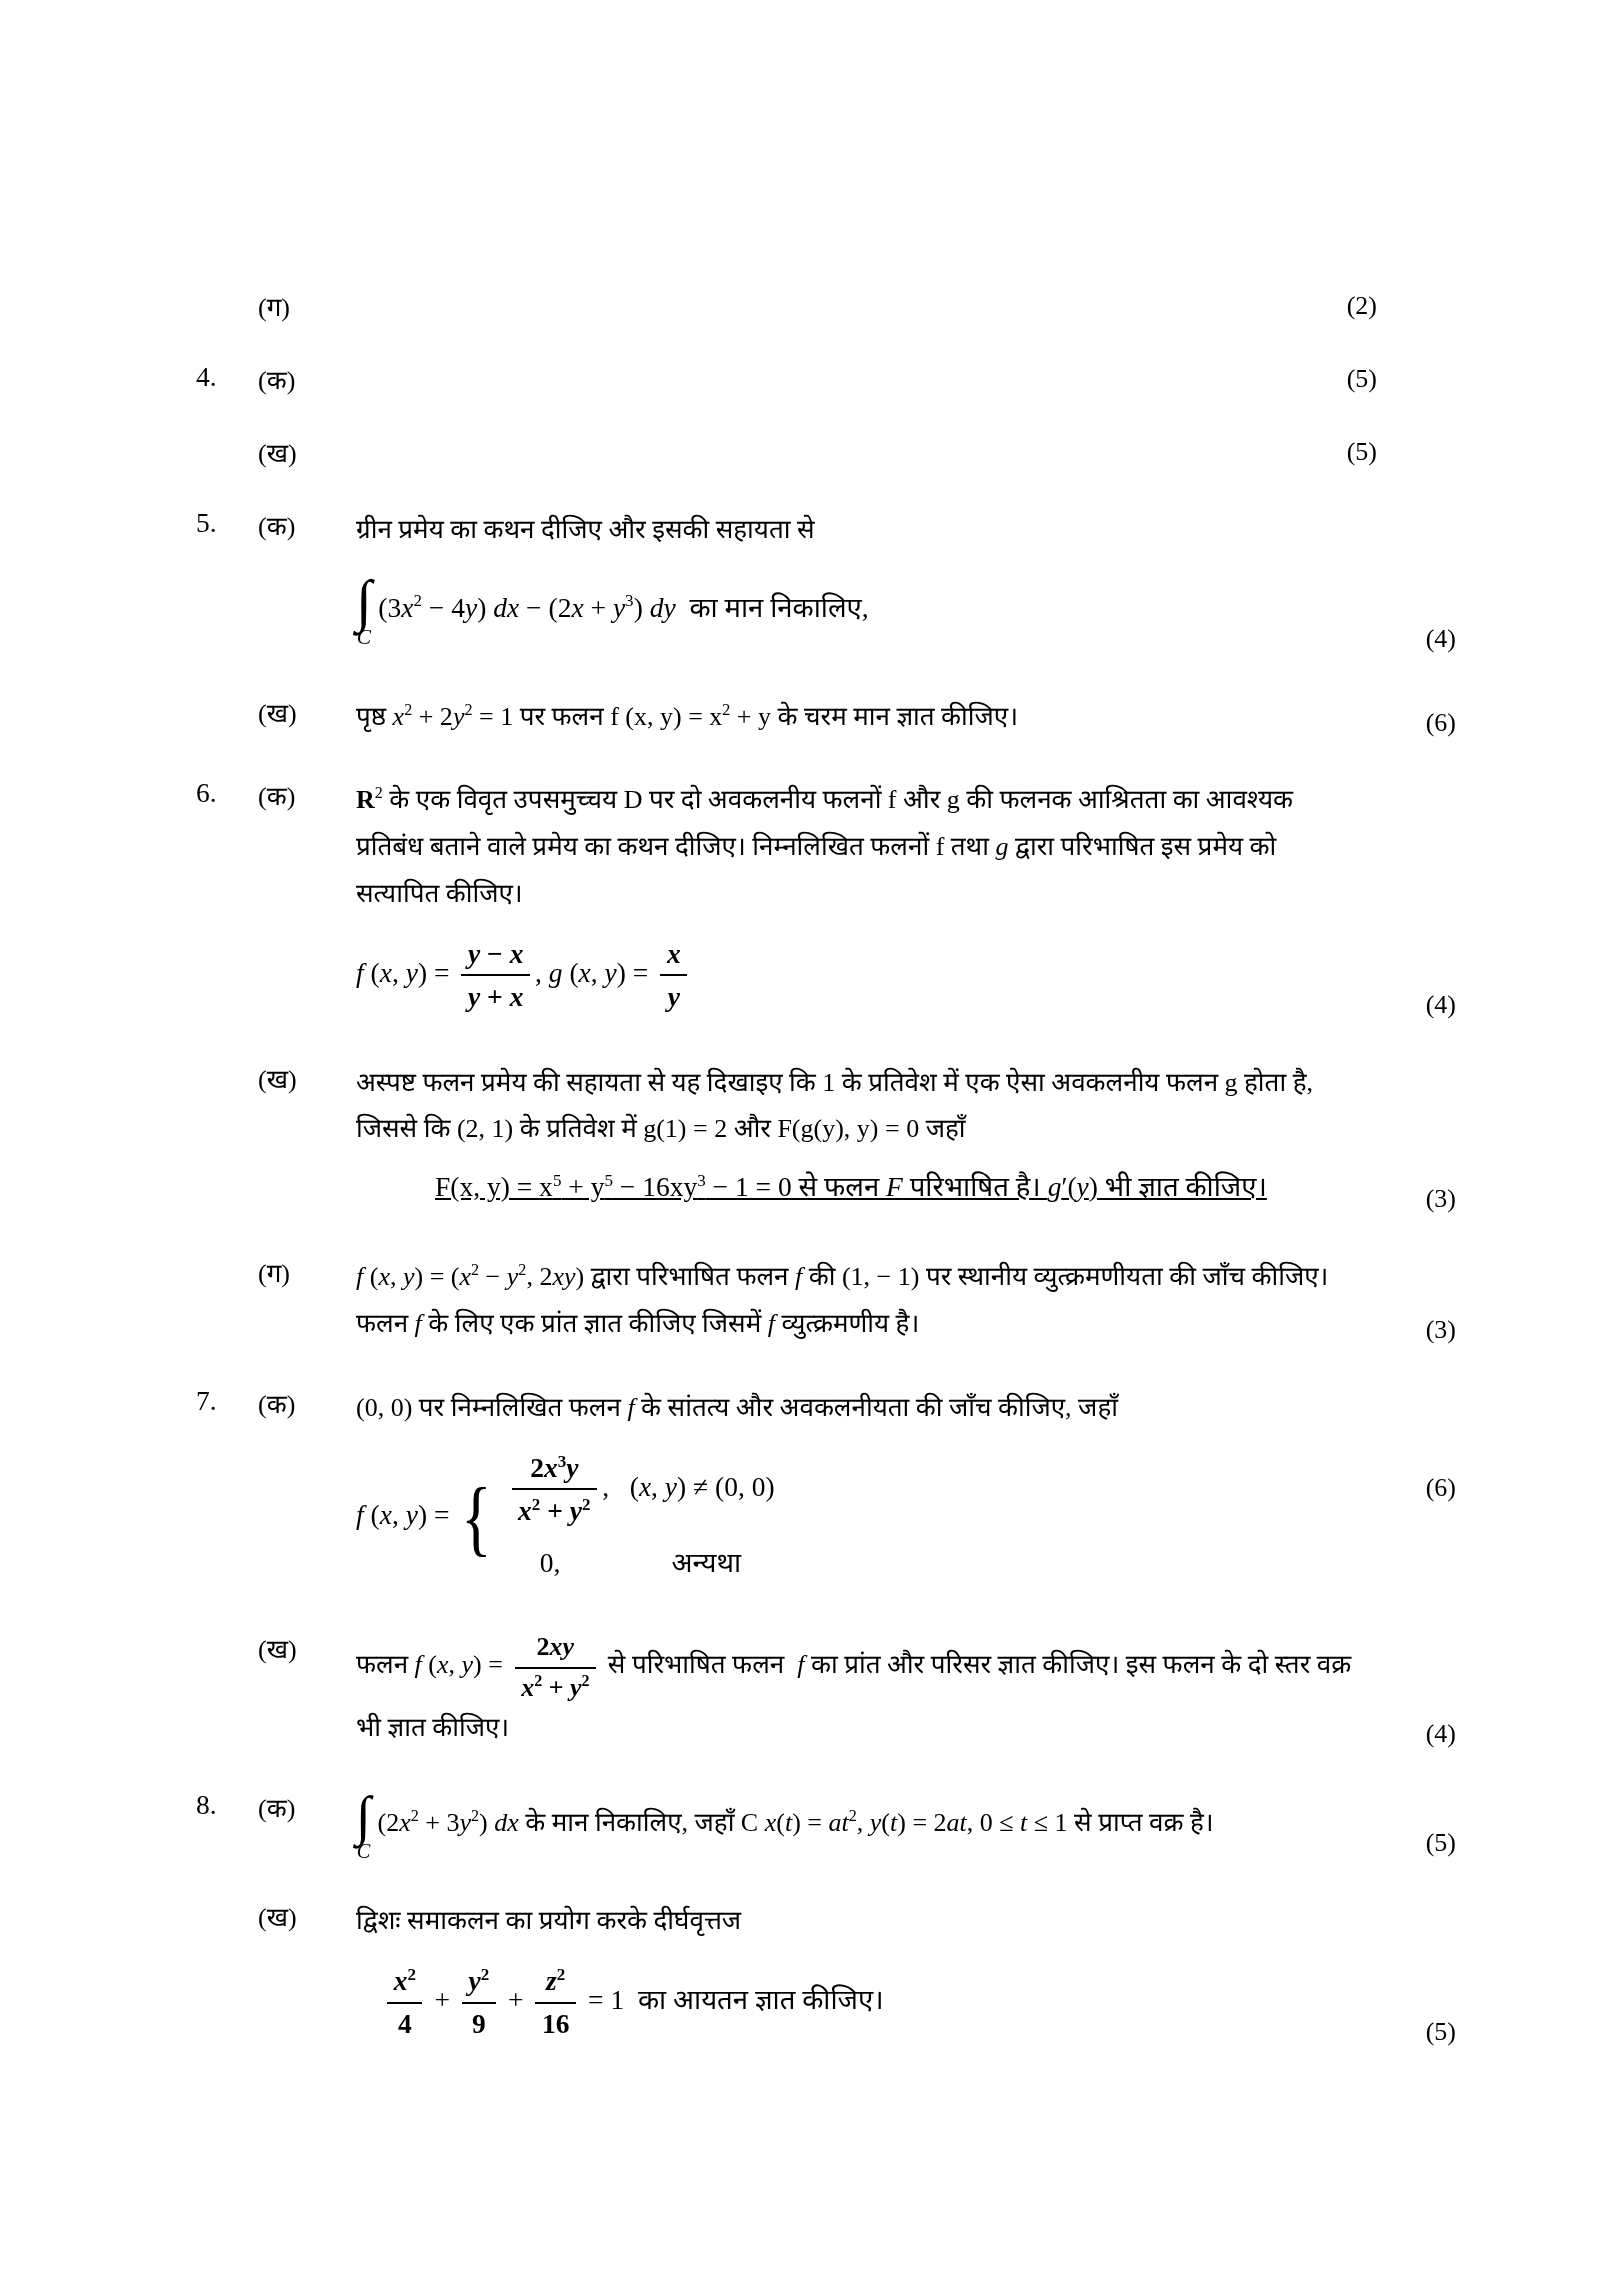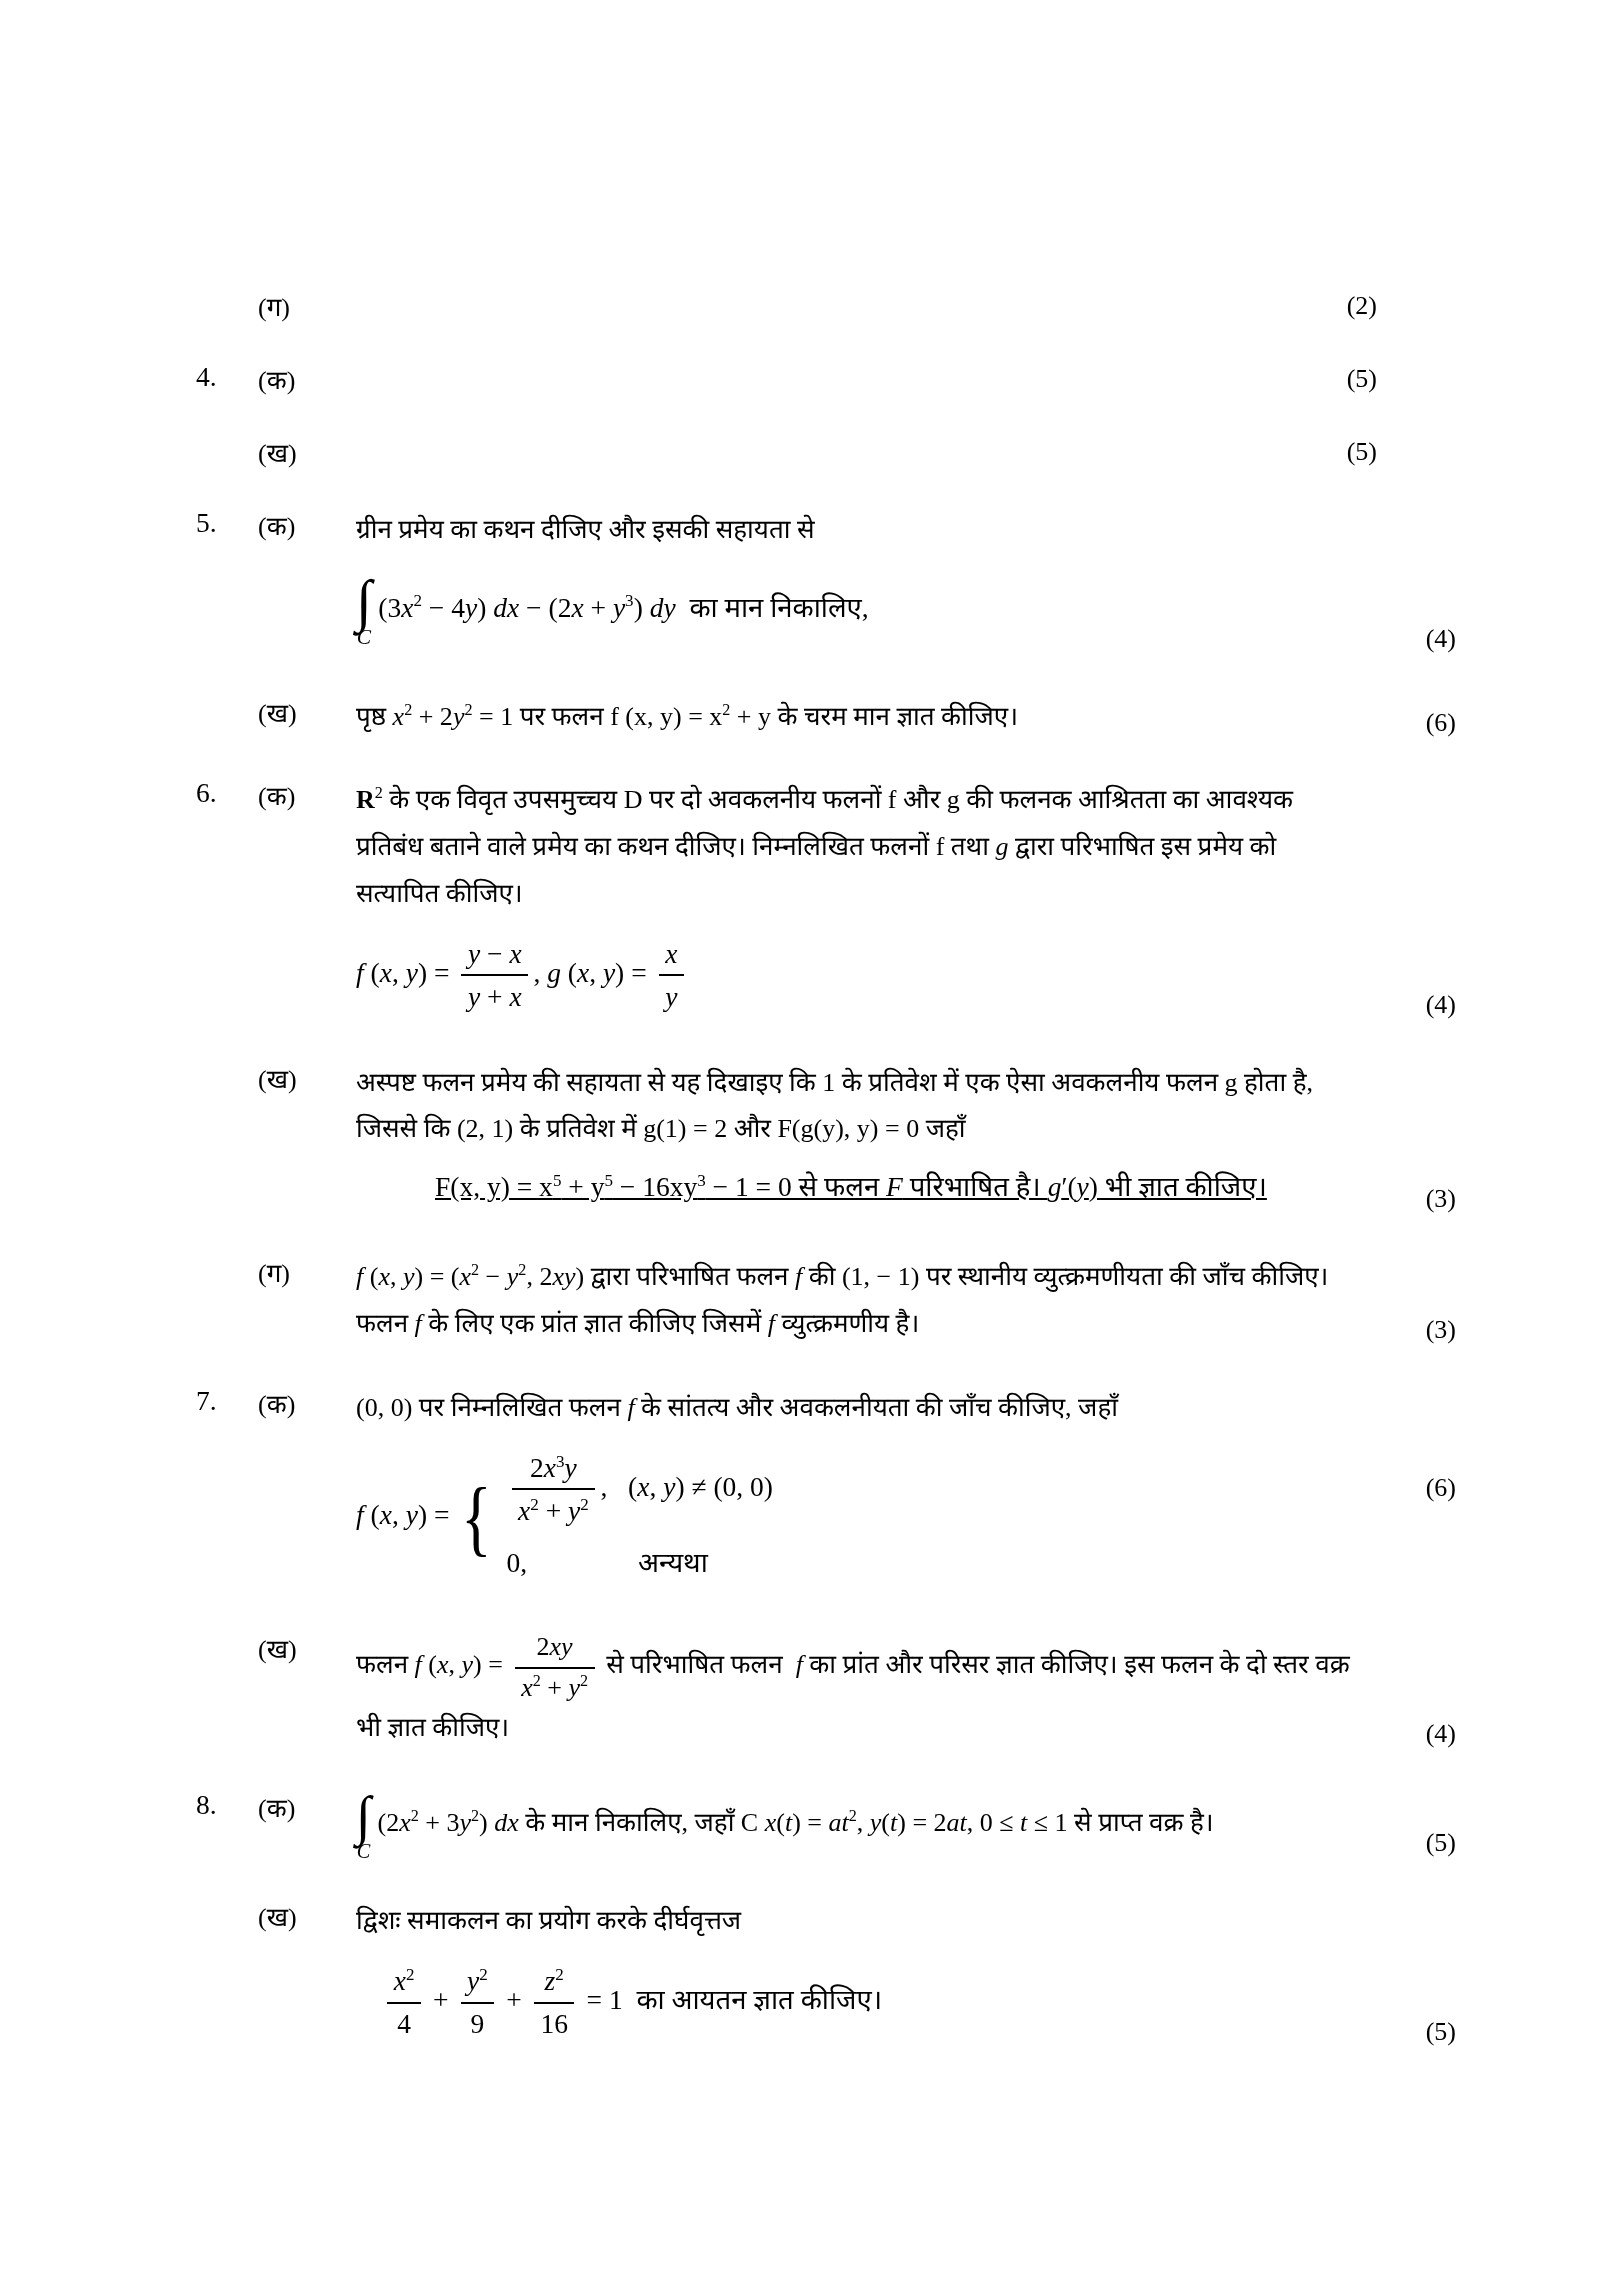--- a/index.html
+++ b/index.html
@@ -29,31 +29,31 @@
   .col-marks { align-self:end; text-align:right; padding-bottom:2.6px; }
   .col-marks.marks-mid { align-self:center; }
   .ptext { line-height:1.8; }
   .formula { margin:18.3px 0 7.9px; line-height:1.6; font-size:27.5px; }
   .formula.tight { margin-top:11.8px; }
   .ind { margin-left:79px;text-decoration:underline; }
   .ind-sm { margin-left:26px; }
   sup { font-size:0.62em; }
   i { font-style:italic; }
   
-  .frac { display:inline-block; vertical-align:middle; text-align:center; margin:0 5.2px; line-height:1.3; }
+  .frac { display:inline-block; vertical-align:middle; text-align:center; margin:0 5.2px; line-height:1.3;font-weight:bold; }
   .frac .num { display:block; padding:0 6.5px 2.6px; border-bottom:2px solid #000; }
   .frac .den { display:block; padding:2.6px 6.5px 0; }
   
   .int { display:inline-block; text-align:center; vertical-align:middle; margin-right:6.5px; }
   .int-sign { display:block; font-size:2.1em; line-height:1; }
   .int-sub { display:block; font-size:0.78em; line-height:1; margin-top:-2.6px; }
   
   .casewrap { display:inline-flex; align-items:center; vertical-align:middle; }
   .case-brace { font-size:3.1em; font-weight:300; line-height:1; margin-right:9.2px; transform:scaleX(0.75); }
-  .cases { display:inline-flex; flex-direction:column; gap:13px; align-items:flex-start; }
+  .cases { display:inline-flex; flex-direction:column; gap:13px; align-items:center; }
   .case-row { white-space:nowrap; }
   .case-space { display:inline-block; width:111px; }
 </style>
 </head>
 <body>
 
 <div class="page">
   <div class="content">
 
     <div class="row">

